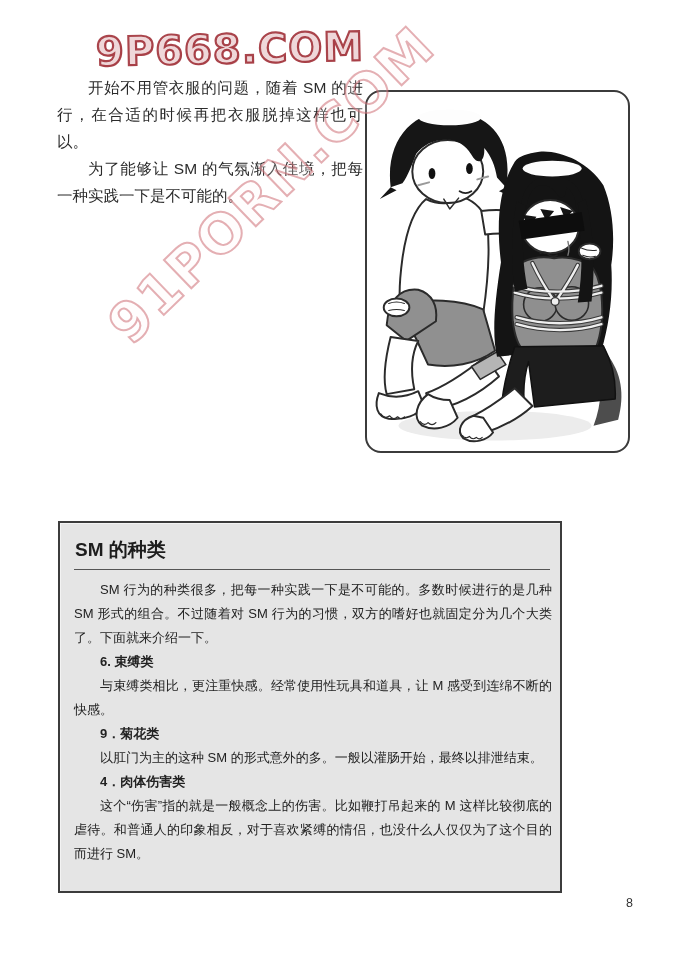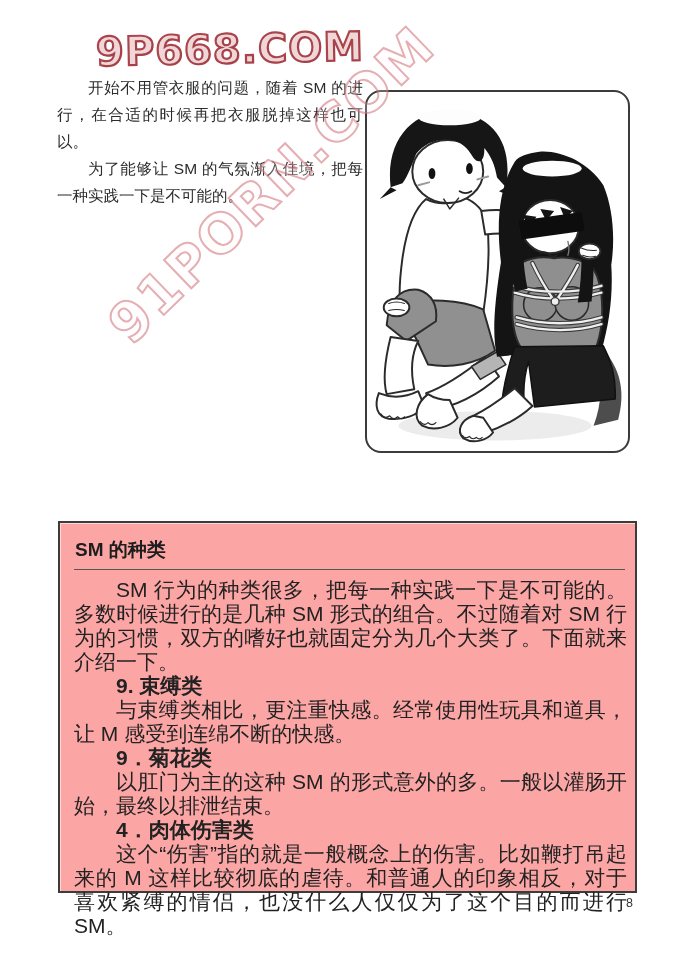--- a/index.html
+++ b/index.html
@@ -37,32 +37,32 @@
   .intro p{margin:0;text-indent:2em;}
   
   .figure-frame{
     position:absolute;left:365px;top:90px;width:265px;height:363px;
     border:2.5px solid #3b3b3b;border-radius:16px;background:#fff;
     overflow:hidden;z-index:2;box-sizing:border-box;
   }
   .figure-frame svg{display:block;width:100%;height:100%;}
   
   .section-box{
-    position:absolute;left:58px;top:521px;width:579px;height:372px;
-    background:#fca5a5;border:2px solid #3c3c3c;box-sizing:border-box;
+    position:absolute;left:58px;top:521px;width:504px;height:372px;
+    background:#e5e5e5;border:2px solid #3c3c3c;box-sizing:border-box;
     box-shadow:inset 1px 1px 0 rgba(255,255,255,0.55);
     padding:12px 8px 0 14px;z-index:2;
   }
   .section-title{
     margin:2px 0 6px 1px;font-size:19px;font-weight:bold;color:#1d1d1d;
   }
   .section-rule{
     border:none;border-top:1.6px solid #555;margin:0 2px 8px 0;
   }
-  .section-body{font-size:21px;line-height:24px;text-align:justify;color:#222;}
+  .section-body{font-size:13px;line-height:24px;text-align:justify;color:#222;}
   .section-body p{margin:0;text-indent:2em;}
   .section-body p.item-head{font-weight:bold;}
   
   .page-num{
     position:absolute;left:626px;top:896px;font-size:12.5px;color:#333;
   }
 </style>
 </head>
 <body>
 
@@ -167,21 +167,21 @@
         <path d="M218,158 q7,3 15,2 M219,165 q7,3 13,1" fill="none" stroke="#2b2b2b" stroke-width="1.1"></path>
       </g>
     </svg>
   </div>
 
   <div class="section-box">
     <h2 class="section-title">SM 的种类</h2>
     <hr class="section-rule">
     <div class="section-body">
       <p>SM 行为的种类很多，把每一种实践一下是不可能的。多数时候进行的是几种 SM 形式的组合。不过随着对 SM 行为的习惯，双方的嗜好也就固定分为几个大类了。下面就来介绍一下。</p>
-      <p class="item-head">9. 束缚类</p>
+      <p class="item-head">6. 束缚类</p>
       <p>与束缚类相比，更注重快感。经常使用性玩具和道具，让 M 感受到连绵不断的快感。</p>
       <p class="item-head">9．菊花类</p>
       <p>以肛门为主的这种 SM 的形式意外的多。一般以灌肠开始，最终以排泄结束。</p>
       <p class="item-head">4．肉体伤害类</p>
       <p>这个“伤害”指的就是一般概念上的伤害。比如鞭打吊起来的 M 这样比较彻底的虐待。和普通人的印象相反，对于喜欢紧缚的情侣，也没什么人仅仅为了这个目的而进行 SM。</p>
     </div>
   </div>
 
   <div class="page-num">8</div>
 

